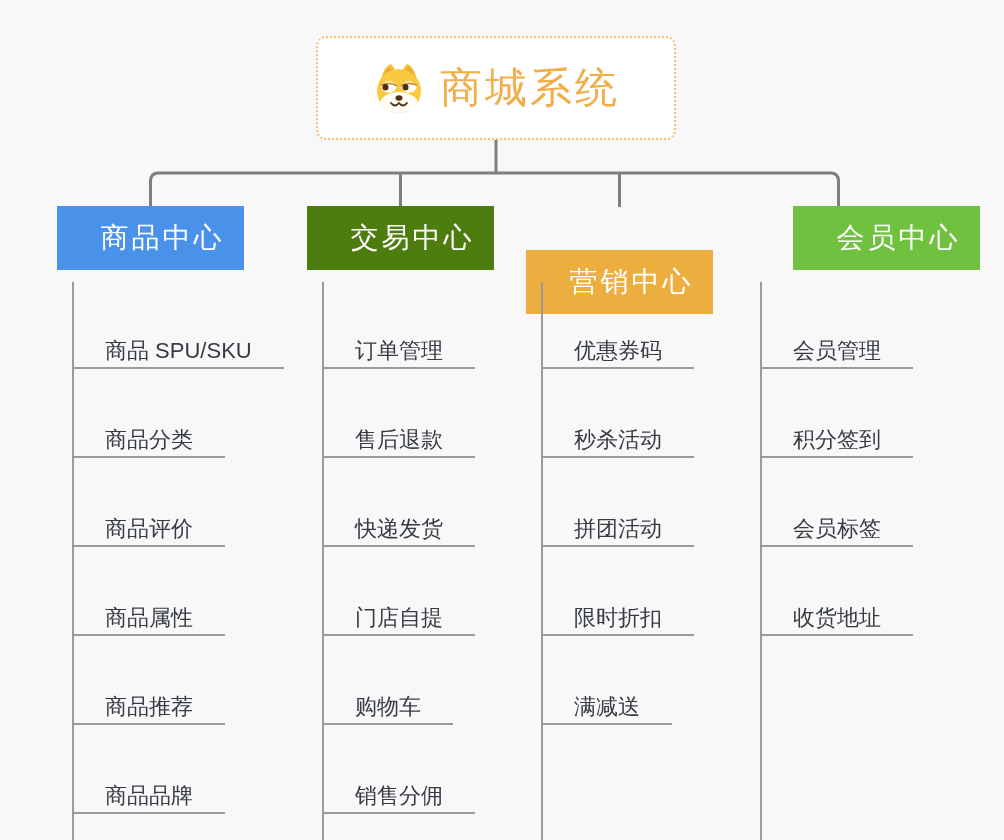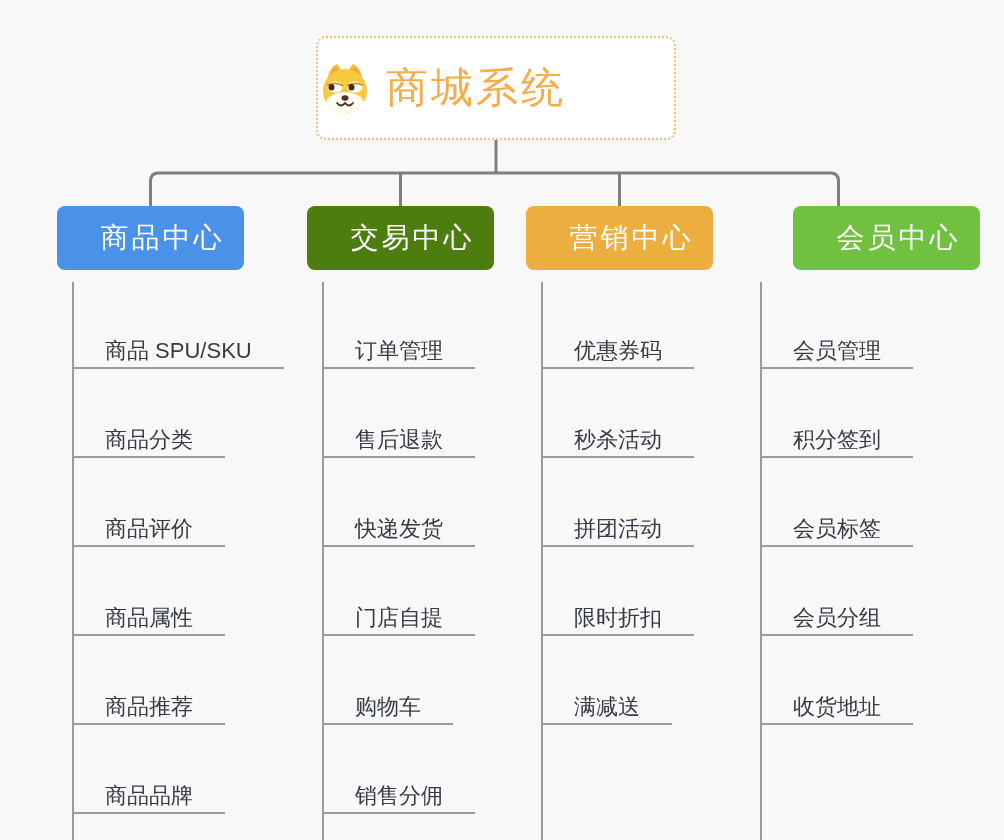--- a/index.html
+++ b/index.html
@@ -17,41 +17,41 @@
     font-family:"Liberation Sans","DejaVu Sans",sans-serif;
     position:relative;
     overflow:hidden;
   }
   .canvas{position:absolute;inset:0;}
 
   
   .root-node{
     position:absolute;left:316px;top:36px;width:360px;height:104px;
     background:#FFFFFF;border:2px dotted var(--root-border);border-radius:10px;
-    display:flex;align-items:center;gap:14px;
+    display:flex;align-items:center;justify-content:center;gap:14px;
     box-shadow:0 1px 3px rgba(0,0,0,0.04);
   }
   .root-title{
     font-size:42px;letter-spacing:3px;color:var(--root-accent);
     white-space:nowrap;
   }
   .dog-icon{width:54px;height:52px;flex:0 0 auto;display:block;}
 
   
   .connectors{position:absolute;left:0;top:0;width:1004px;height:840px;pointer-events:none;}
 
   
   .branch-node{
-    position:absolute;top:206px;width:187px;height:64px;border-radius:8px;
+    position:absolute;top:206px;width:187px;height:64px;border-radius:0;
     display:flex;align-items:center;justify-content:center;
     color:#FFFFFF;font-size:28px;letter-spacing:3px;white-space:nowrap;padding-left:24px;
   }
   .branch-0{left:57px;}
   .branch-1{left:307px;}
-  .branch-2{left:526px;}
+  .branch-2{left:526px;margin-top:44px;}
   .branch-3{left:745px;}
 
   
   .branch-children{
     position:absolute;top:282px;height:604px;
     border-left:2px solid var(--child-line);
   }
   .children-0{left:72px;}
   .children-1{left:322px;}
   .children-2{left:541px;}
@@ -140,17 +140,16 @@
     <div class="child">秒杀活动</div>
     <div class="child">拼团活动</div>
     <div class="child">限时折扣</div>
     <div class="child">满减送</div>
   </div>
 
   <div class="branch-children children-3">
     <div class="child">会员管理</div>
     <div class="child">积分签到</div>
     <div class="child">会员标签</div>
-    <div class="child">会员分组</div>
     <div class="child">收货地址</div>
   </div>
 
 </div>
 
 </body></html>

